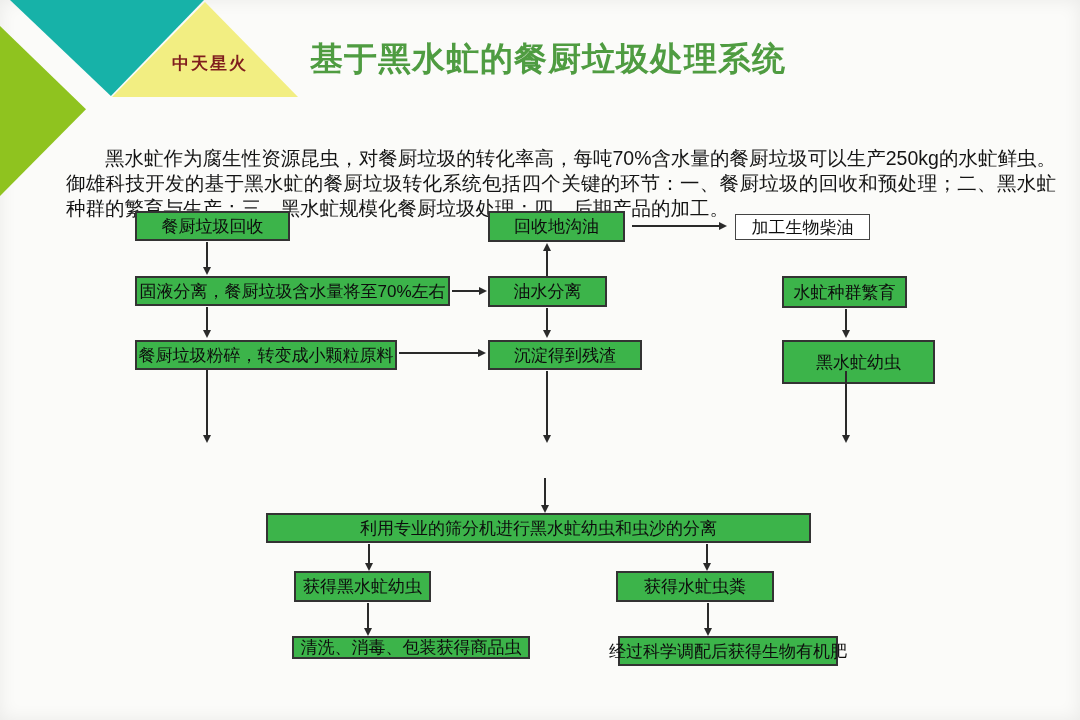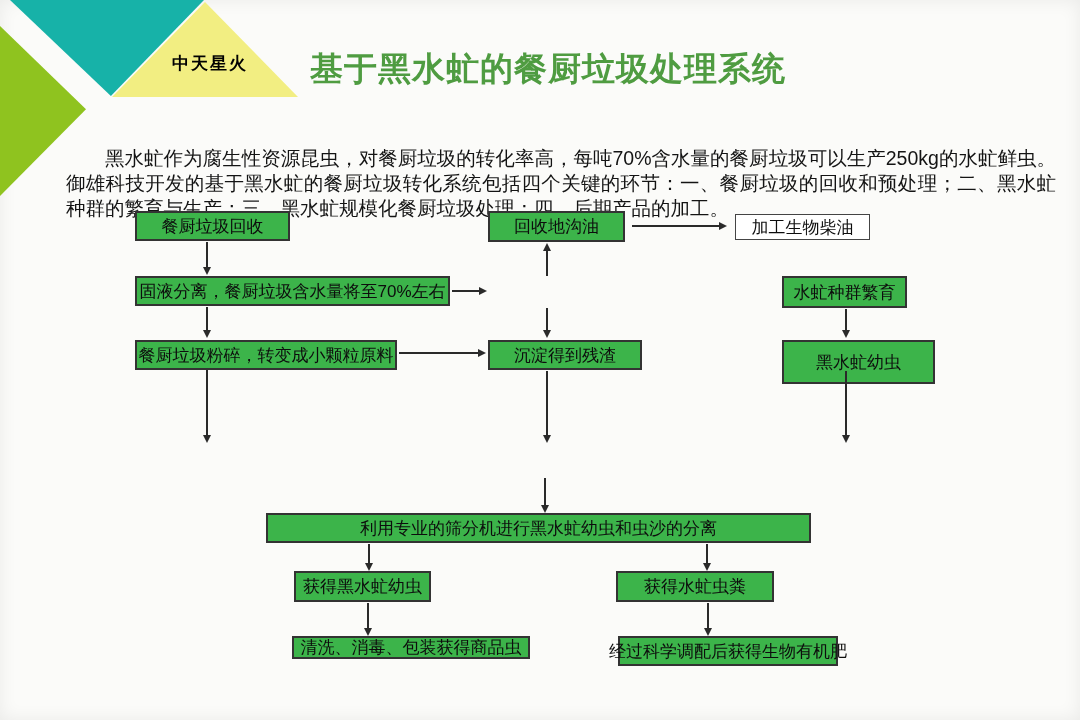--- a/index.html
+++ b/index.html
@@ -9,23 +9,23 @@
   
   .tri { position:absolute; }
   .tri-teal  { left:10px;  top:0;    width:194px; height:96px;  background:#17b2a8;
                clip-path:polygon(0 0, 100% 0, 52% 100%); }
   .tri-yellow{ left:112px; top:2px;  width:186px; height:95px;  background:#f2ee82;
                clip-path:polygon(50% 0, 0 100%, 100% 100%); }
   .tri-lime  { left:0;     top:26px; width:86px;  height:170px; background:#8fc31f;
                clip-path:polygon(0 0, 100% 49%, 0 100%); }
 
   .logo-text { position:absolute; left:156px; top:52px; width:108px; text-align:center;
-               font-size:17px; font-weight:bold; color:#000000; letter-spacing:2px;font-family:Liberation Mono, monospace; }
+               font-size:17px; font-weight:bold; color:#7f1d1d; letter-spacing:2px;font-family:Liberation Mono, monospace; }
 
-  .title { position:absolute; left:310px; top:47px; font-size:33px; font-weight:bold;
+  .title { position:absolute; left:310px; top:37px; font-size:33px; font-weight:bold;
            color:#4f9c41; letter-spacing:1px; white-space:nowrap; }
 
   .intro { position:absolute; left:66px; top:112px; width:990px; font-size:19.5px;
            line-height:25px; color:#141414; text-align:justify; text-indent:2em;margin-top:34px; }
 
   
   .node { position:absolute; display:flex; align-items:center; justify-content:center;
           font-size:17px; color:#0d0d0d; text-align:center; box-sizing:border-box;
           white-space:nowrap; }
   .node.green { background:#3cb44a; border:2px solid #333; }
@@ -53,20 +53,21 @@
 
   <div class="logo-text">中天星火</div>
   <div class="title">基于黑水虻的餐厨垃圾处理系统</div>
   <div class="intro">黑水虻作为腐生性资源昆虫，对餐厨垃圾的转化率高，每吨70%含水量的餐厨垃圾可以生产250kg的水虻鲜虫。御雄科技开发的基于黑水虻的餐厨垃圾转化系统包括四个关键的环节：一、餐厨垃圾的回收和预处理；二、黑水虻种群的繁育与生产；三、黑水虻规模化餐厨垃圾处理；四、后期产品的加工。</div>
 
   <div class="node green" style="left:135px; top:211px; width:155px; height:30px">餐厨垃圾回收</div>
   <div class="node green" style="left:488px; top:211px; width:137px; height:31px">回收地沟油</div>
   <div class="node white" style="left:735px; top:214px; width:135px; height:26px">加工生物柴油</div>
 
   <div class="node green" style="left:135px; top:276px; width:315px; height:30px">固液分离，餐厨垃圾含水量将至70%左右</div>
+  <div class="node green" style="left:488px; top:276px; width:119px; height:31px">油水分离</div>
   <div class="node green" style="left:782px; top:276px; width:125px; height:32px">水虻种群繁育</div>
 
   <div class="node green" style="left:135px; top:340px; width:262px; height:30px">餐厨垃圾粉碎，转变成小颗粒原料</div>
   <div class="node green" style="left:488px; top:340px; width:154px; height:30px">沉淀得到残渣</div>
   <div class="node green" style="left:782px; top:340px; width:153px; height:44px">黑水虻幼虫</div>
 
 
   <div class="node green" style="left:266px; top:513px; width:545px; height:30px">利用专业的筛分机进行黑水虻幼虫和虫沙的分离</div>
 
   <div class="node green" style="left:294px; top:571px; width:137px; height:31px">获得黑水虻幼虫</div>

